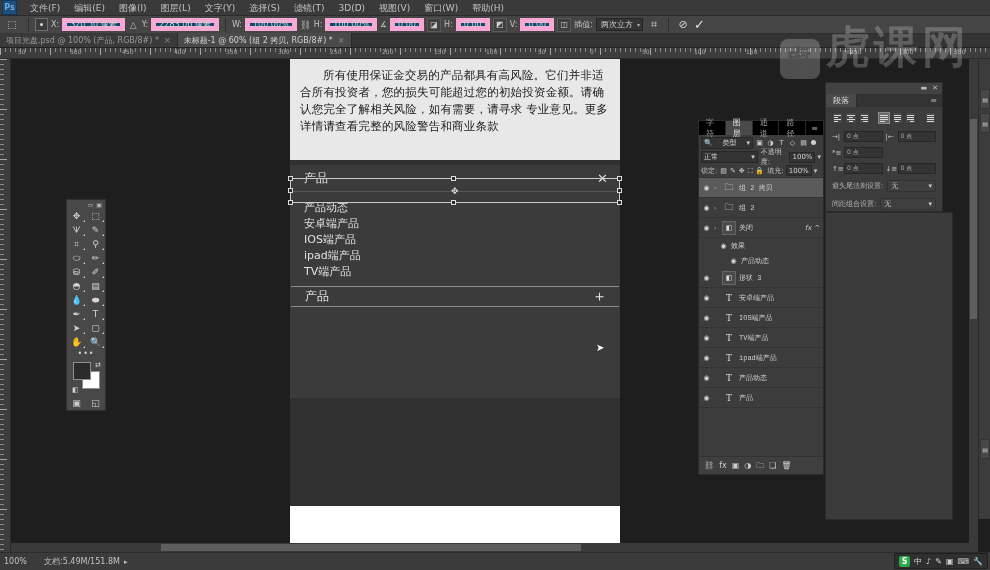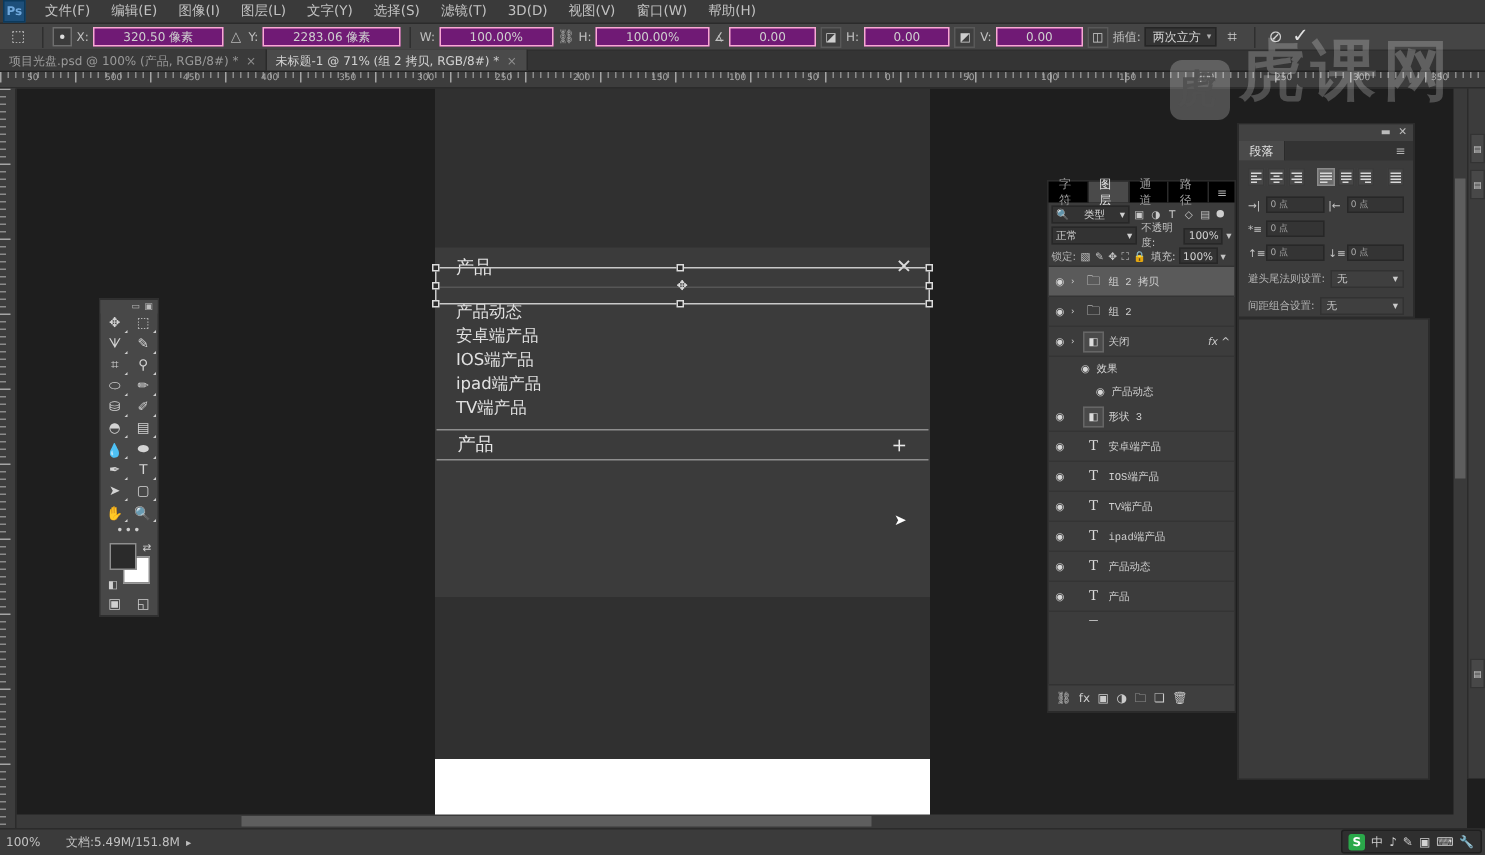--- a/index.html
+++ b/index.html
@@ -41,22 +41,22 @@
     color:#c9c9c9; font-size:10px;
   }
   .opt-sep { width:1px; height:14px; background:#2f2f2f; margin:0 3px; }
   .opt-ref {
     width:13px; height:13px; border:1px solid #6e6e6e; background:#3b3b3b;
     display:flex; align-items:center; justify-content:center;
   }
   .opt-ref i { width:3px;height:3px;background:#ddd;display:block;border-radius:50%; }
   .opt-label { font-size:8px; color:#c0c0c0; white-space:nowrap; }
   .opt-field {
-    background:#701a75; border:1px solid #f9a8d4; height:13px; line-height:12px;
-    font-size:8px; color:#cfcfcf; padding:0 19px; white-space:nowrap; min-width:34px;
+    background:#0c4a6e; border:5px solid #f9a8d4; height:13px; line-height:12px;
+    font-size:8px; color:#cfcfcf; padding:0 3px; white-space:nowrap; min-width:34px;
     display:flex; align-items:center;
   }
   .opt-chain { color:#b9b9b9; font-size:9px; width:11px; text-align:center; }
   .opt-btn {
     width:14px; height:14px; border:1px solid #595959; background:#3f3f3f;
     display:flex; align-items:center; justify-content:center; font-size:8px; color:#cfcfcf;
   }
   .opt-select {
     background:#343434; border:1px solid #252525; height:13px;
     display:flex; align-items:center; padding:0 2px 0 4px; gap:4px;
@@ -363,21 +363,21 @@
     <div class="opt-icon-plain">⊘</div>
     <div class="opt-check">✓</div>
   </div>
 
   <div class="tabsbar">
     <div class="doc-tab">
       <span>项目光盘.psd @ 100% (产品, RGB/8#) *</span>
       <span class="x">×</span>
     </div>
     <div class="doc-tab active">
-      <span>未标题-1 @ 71% (组 2 拷贝, RGB/8#) *</span>
+      <span>未标题-1 @ 60% (组 2 拷贝, RGB/8#) *</span>
       <span class="x">×</span>
     </div>
   </div>
 
   <div class="ruler-h" id="ruler-h">
       <div class="tick tickmaj" style="left: 0px;"></div>
       <div class="tick" style="left: 5px;"></div>
       <div class="tick" style="left: 10px;"></div>
       <div class="tick" style="left: 15px;"></div>
       <div class="tick" style="left: 20px;"></div>
@@ -692,20 +692,23 @@
       <div class="tick" style="top: 470px;"></div>
       <div class="tick" style="top: 475px;"></div>
       <div class="tick" style="top: 480px;"></div>
       <div class="tick" style="top: 485px;"></div>
       <div class="tick" style="top: 490px;"></div>
     </div>
 
   <div class="canvas-area">
     <div class="artboard">
 
+      <div class="warn-block">
+        <p>所有使用保证金交易的产品都具有高风险。它们并非适合所有投资者，您的损失可能超过您的初始投资金额。请确认您完全了解相关风险，如有需要，请寻求 专业意见。更多详情请查看完整的风险警告和商业条款</p>
+      </div>
 
       <div class="list-panel">
         <div class="list-header">
           <div class="ttl">产品</div>
           <div class="close-x">✕</div>
         </div>
         <ul class="list-items">
           <li>产品动态</li>
           <li>安卓端产品</li>
           <li>IOS端产品</li>

